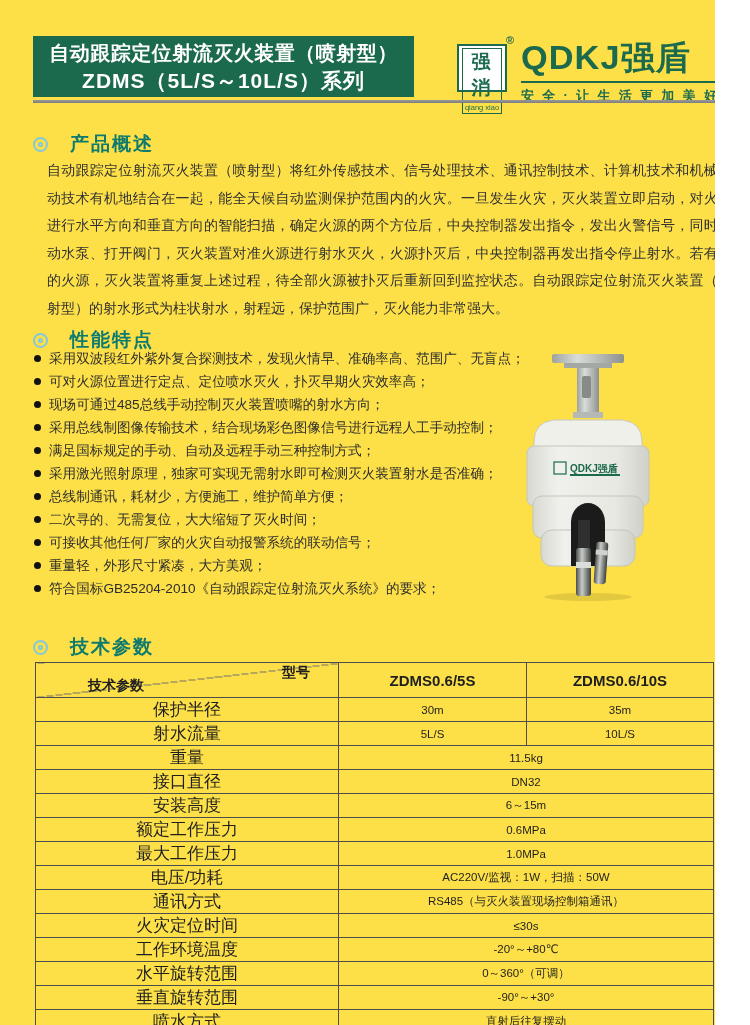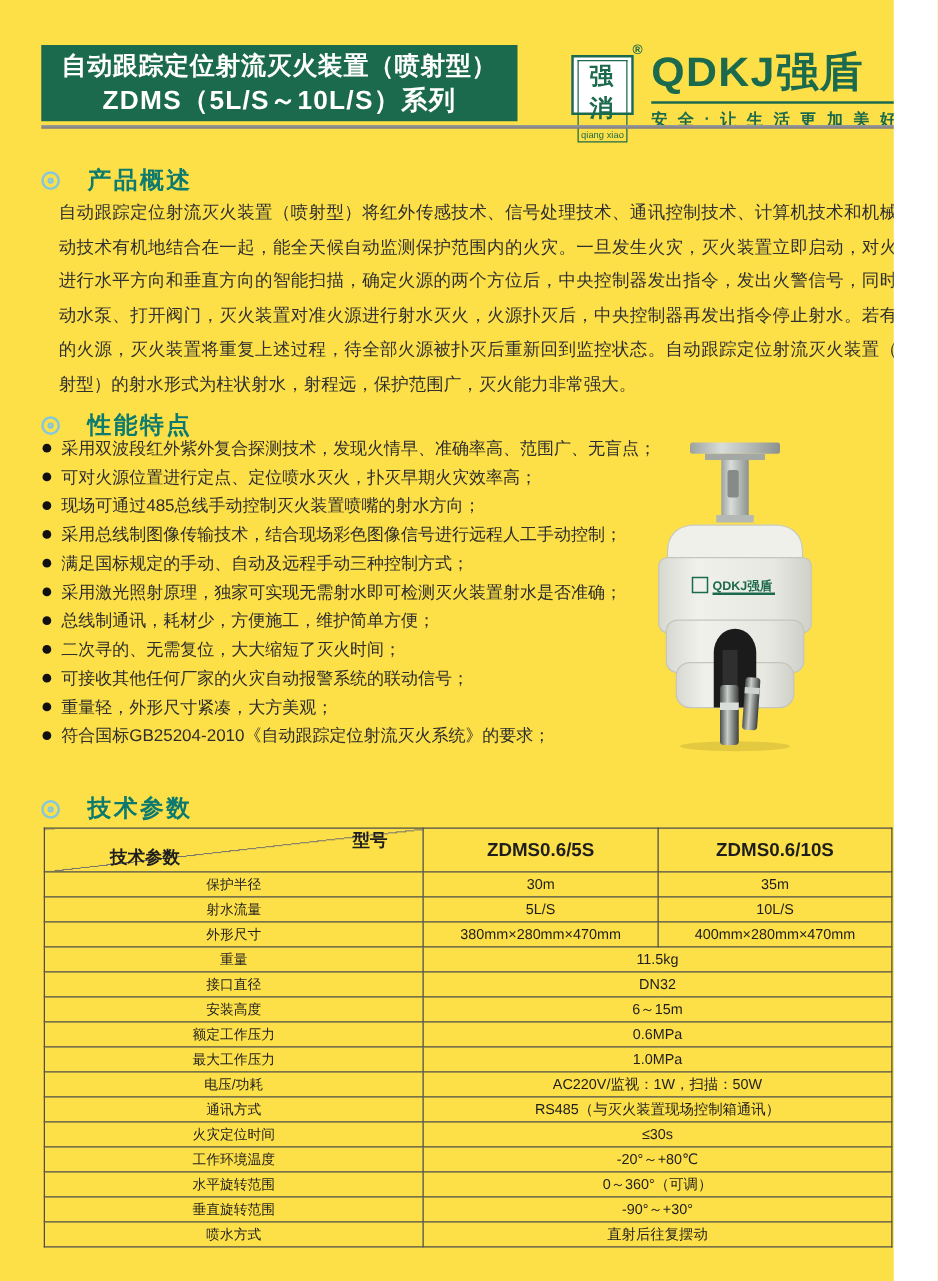--- a/index.html
+++ b/index.html
@@ -51,21 +51,21 @@
   
   .device { position:absolute; left:512px; top:350px; }
 
   
   .spec-table { position:absolute; left:35px; top:662px; width:678px;
     border-collapse:collapse; table-layout:fixed; }
   .spec-table th, .spec-table td { border:1px solid #4d4d4d; text-align:center;
     color:#1e1e1e; padding:0; overflow:hidden; white-space:nowrap; }
   .spec-table thead th { height:35px; font-size:15px; font-weight:bold; }
   .spec-table tbody td { height:20px; font-size:11.5px; font-weight:500; }
-  .spec-table tbody td.label { font-size:11px; }
+  .spec-table tbody td.label { font-size:17px; }
   .corner { position:relative;
     background:linear-gradient(to bottom right, transparent 49.4%, #6e6e6e 49.4%, #6e6e6e 50.6%, transparent 50.6%); }
   .corner-top { position:absolute; right:28px; top:1px; font-size:14px; font-weight:bold; }
   .corner-bottom { position:absolute; left:52px; bottom:2px; font-size:14px; font-weight:bold; }
 </style>
 </head>
 <body>
 
 <div class="page">
 
@@ -201,25 +201,20 @@
           <td class="label">保护半径</td>
           <td>30m</td>
           <td>35m</td>
         </tr>
         <tr>
           <td class="label">射水流量</td>
           <td>5L/S</td>
           <td>10L/S</td>
         </tr>
         <tr>
-          <td class="label">外形尺寸</td>
-          <td>380mm×280mm×470mm</td>
-          <td>400mm×280mm×470mm</td>
-        </tr>
-        <tr>
           <td class="label">重量</td>
           <td colspan="2">11.5kg</td>
         </tr>
         <tr>
           <td class="label">接口直径</td>
           <td colspan="2">DN32</td>
         </tr>
         <tr>
           <td class="label">安装高度</td>
           <td colspan="2">6～15m</td>

